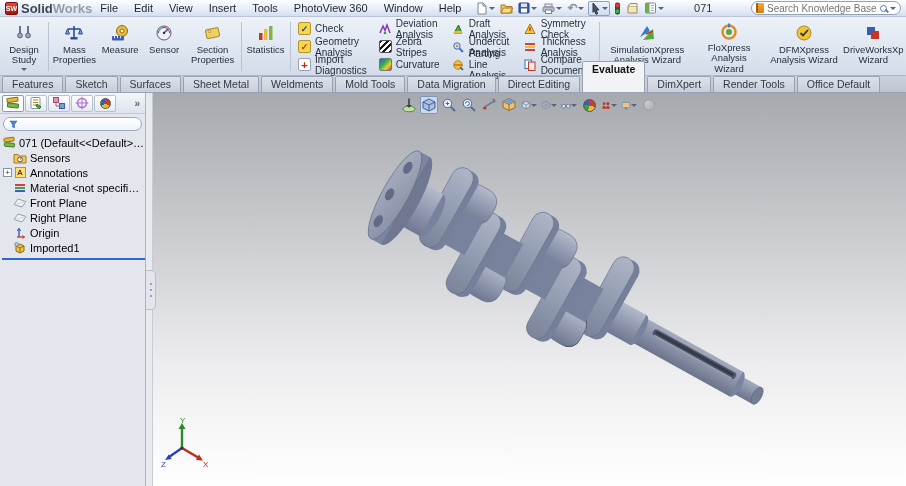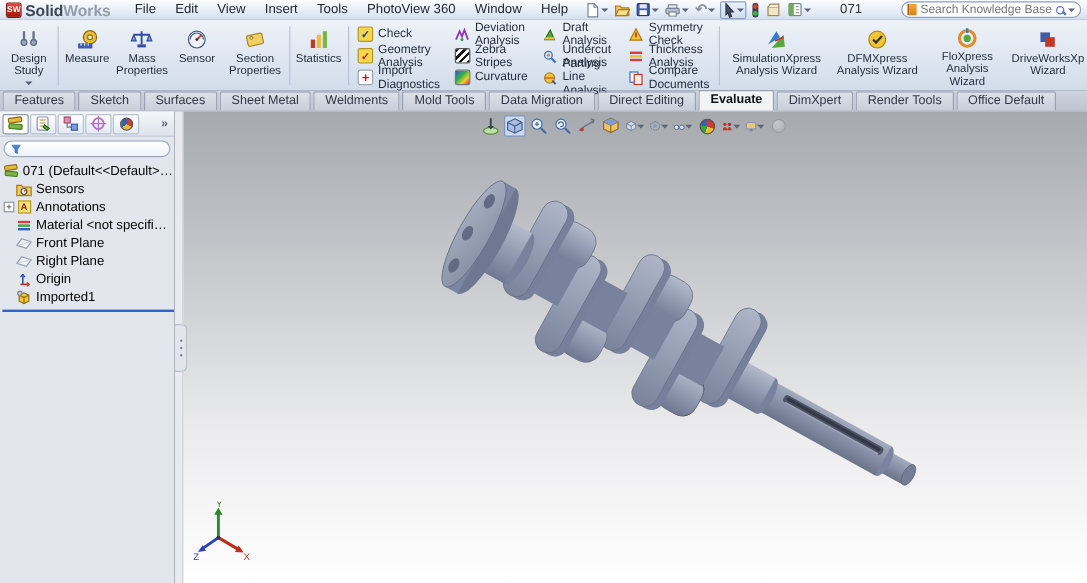--- a/index.html
+++ b/index.html
@@ -1,21 +1,21 @@
 <!DOCTYPE html>
 <html style="--model-color: #8e97ac;"><head>
 <meta charset="utf-8">
 <style>
   *{box-sizing:border-box;margin:0;padding:0}
   html,body{width:906px;height:486px;overflow:hidden}
   body{font-family:"Liberation Sans",sans-serif;background:#fff;position:relative;font-size:11px;color:#1d2430}
 
   
   .titlebar{height:17px;background:linear-gradient(#fcfdff,#e7eef7 55%,#d4dfee);border-bottom:1px solid #b9c4d6;display:flex;align-items:center;padding:0 5px}
-  .logo{display:flex;align-items:center;gap:3px;margin-right:12px}
+  .logo{display:flex;align-items:center;gap:3px;}
   .logo-badge{width:13px;height:13px;background:linear-gradient(#e4483a,#a31508);color:#fff;font-size:7px;font-weight:bold;display:flex;align-items:center;justify-content:center;border-radius:2px;border:1px solid #7e0e05}
   .logo-solid{font-weight:bold;color:#3c4654;font-size:13px}
   .logo-works{font-weight:bold;color:#929daa;font-size:13px}
   .menu{display:flex}
   .menu span{padding:1px 8px;cursor:default}
   .qat{display:flex;align-items:center;gap:3px;margin-left:6px}
   .qbtn{display:inline-flex;align-items:center;gap:1px;padding:0 1px;height:15px}
   .qbtn.pressed{border:1px solid #8ba0c2;background:linear-gradient(#eaf1fb,#cfdcf0);border-radius:2px}
   .dd{width:0;height:0;border-left:3px solid transparent;border-right:3px solid transparent;border-top:4px solid #5a6478;display:inline-block}
   .dd.sm{border-top-width:3px}
@@ -36,21 +36,21 @@
   .si{width:13px;height:13px;display:inline-flex;align-items:center;justify-content:center;flex:0 0 auto;font-size:9px;font-weight:bold;border-radius:2px}
   .si-check{background:#f6d64a;border:1px solid #b3952a;color:#1b3f8f}
   .si-geom{background:#f6d64a;border:1px solid #b3952a;color:#c0271a}
   .si-import{background:#fff;border:1px solid #9aa4b4;color:#c0271a;font-size:11px}
   .si-zebra{background:repeating-linear-gradient(135deg,#15151a 0 2px,#fff 2px 4.5px);border:1px solid #555}
   .si-curv{background:linear-gradient(135deg,#2f5fd0,#35b04a 40%,#e8d22e 70%,#d03232);border:1px solid #777}
 
   
   .tabrow{height:17px;background:linear-gradient(#ccd2dc,#bfc6d2);display:flex;align-items:flex-end;padding:1px 2px 0 2px;gap:2px;border-bottom:1px solid #9aa4b6}
   .tab{font-size:10.5px;color:#323845;background:linear-gradient(#dde1e8,#c8cfda);border:1px solid #98a2b4;border-bottom:none;border-radius:2px 2px 0 0;padding:1px 9px 2px 9px;cursor:default;white-space:nowrap}
-  .tab.active{background:#f2f3f5;font-weight:bold;color:#111;padding-bottom:3px}
+  .tab.active{background:#f2f3f5;font-weight:bold;color:#111;padding-bottom:17px}
 
   
   .main{display:flex;height:393px}
   .panel{width:146px;background:#e3e6ed;border-right:1px solid #aab2c0;display:flex;flex-direction:column;flex:0 0 auto}
   .fm-tabs{display:flex;align-items:center;height:21px;background:linear-gradient(#f4f7fa,#dde3ec);border-bottom:1px solid #c4cbd6;padding:1px 2px;gap:1px}
   .fm-tab{width:22px;height:17px;border:1px solid #b9c1cf;background:linear-gradient(#ffffff,#e3e9f2);display:flex;align-items:center;justify-content:center;border-radius:2px}
   .fm-tab.active{border-color:#8e99ad;background:#fff}
   .fm-more{margin-left:auto;color:#5a6478;font-size:10px;padding:0 3px;font-weight:bold}
   .filter-row{padding:3px 3px 2px 3px}
   .filter-pill{height:14px;border:1px solid #9aa7bd;border-radius:8px;background:linear-gradient(#fff,#eef3fa);display:flex;align-items:center;padding:0 5px;gap:3px}
@@ -175,43 +175,43 @@
           <circle cx="14" cy="12.5" r="2.4" fill="#9aa6ba" stroke="#5a6478"></circle>
         </svg>
     </span>
     <span>Design Study</span>
     <span class="dd sm" style="margin-top:2px"></span>
   </div>
   <div class="rsep"></div>
   <div class="rbig">
     <span class="ric">
       <svg width="20" height="20" viewBox="0 0 20 20">
-          <circle cx="12" cy="8" r="5.5" fill="#e9bd3a" stroke="#8d6d10"></circle>
-          <circle cx="12" cy="8" r="2" fill="#fff7d8" stroke="#8d6d10"></circle>
-          <rect x="2" y="13" width="12" height="4.5" rx="1" fill="#3f5fae"></rect>
-          <path d="M4.5 13 v2.2 M7.5 13 v2.2 M10.5 13 v2.2" stroke="#dfe6f5"></path>
-        </svg>
-    </span>
-    <span>Measure</span>
-  </div>
-  <div class="rbig">
-    <span class="ric">
-      <svg width="20" height="20" viewBox="0 0 20 20">
           <path d="M10 3 v11" stroke="#2e4f9e" stroke-width="1.6"></path>
           <path d="M3.5 6 h13" stroke="#2e4f9e" stroke-width="1.6"></path>
           <path d="M1.5 11 L3.5 6 L5.5 11 Z" fill="#7f9bd6" stroke="#2e4f9e"></path>
           <path d="M14.5 11 L16.5 6 L18.5 11 Z" fill="#7f9bd6" stroke="#2e4f9e"></path>
           <rect x="6.5" y="14" width="7" height="2.5" fill="#2e4f9e"></rect>
         </svg>
     </span>
     <span>Mass Properties</span>
   </div>
   <div class="rbig">
     <span class="ric">
       <svg width="20" height="20" viewBox="0 0 20 20">
+          <circle cx="12" cy="8" r="5.5" fill="#e9bd3a" stroke="#8d6d10"></circle>
+          <circle cx="12" cy="8" r="2" fill="#fff7d8" stroke="#8d6d10"></circle>
+          <rect x="2" y="13" width="12" height="4.5" rx="1" fill="#3f5fae"></rect>
+          <path d="M4.5 13 v2.2 M7.5 13 v2.2 M10.5 13 v2.2" stroke="#dfe6f5"></path>
+        </svg>
+    </span>
+    <span>Measure</span>
+  </div>
+  <div class="rbig">
+    <span class="ric">
+      <svg width="20" height="20" viewBox="0 0 20 20">
           <circle cx="10" cy="10" r="7" fill="#eef2f8" stroke="#4a5a78"></circle>
           <path d="M10 10 L14 6.2" stroke="#c23728" stroke-width="1.6"></path>
           <path d="M4.5 10 a5.5 5.5 0 0 1 11 0" fill="none" stroke="#4a5a78"></path>
           <circle cx="10" cy="10" r="1.2" fill="#333"></circle>
         </svg>
     </span>
     <span>Sensor</span>
   </div>
   <div class="rbig">
     <span class="ric">
@@ -332,38 +332,38 @@
   <div class="rbig" style="min-width:64px">
     <span class="ric">
       <svg width="20" height="20" viewBox="0 0 20 20">
           <path d="M3 14 L10 3 L13 8 Z" fill="#2f7fd0"></path>
           <path d="M6 17 L16 6 L17 16 Z" fill="#57a83c"></path>
           <path d="M9 11 l7 -3" stroke="#c23728" stroke-width="1.5"></path>
         </svg>
     </span>
     <span>SimulationXpress Analysis Wizard</span>
   </div>
-  <div class="rbig" style="min-width:52px">
-    <span class="ric">
-      <svg width="20" height="20" viewBox="0 0 20 20">
-          <circle cx="10" cy="10" r="7" fill="#f0c632" stroke="#a8862a"></circle>
-          <path d="M6.5 10 l2.5 2.5 L14 7" stroke="#333" stroke-width="1.8" fill="none"></path>
-        </svg>
-    </span>
-    <span>DFMXpress Analysis Wizard</span>
-  </div>
   <div class="rbig" style="min-width:50px">
     <span class="ric">
       <svg width="20" height="20" viewBox="0 0 20 20">
           <circle cx="10" cy="10" r="6.5" fill="none" stroke="#e08b2a" stroke-width="2.5"></circle>
           <circle cx="10" cy="10" r="3" fill="#57a83c"></circle>
           <path d="M10 1.5 v4" stroke="#2f7fd0" stroke-width="2"></path>
         </svg>
     </span>
     <span>FloXpress Analysis Wizard</span>
+  </div>
+  <div class="rbig" style="min-width:52px">
+    <span class="ric">
+      <svg width="20" height="20" viewBox="0 0 20 20">
+          <circle cx="10" cy="10" r="7" fill="#f0c632" stroke="#a8862a"></circle>
+          <path d="M6.5 10 l2.5 2.5 L14 7" stroke="#333" stroke-width="1.8" fill="none"></path>
+        </svg>
+    </span>
+    <span>DFMXpress Analysis Wizard</span>
   </div>
   <div class="rbig" style="min-width:58px">
     <span class="ric">
       <svg width="20" height="20" viewBox="0 0 20 20">
           <rect x="4" y="4" width="8" height="8" fill="#3a5fae"></rect>
           <rect x="8" y="8" width="8" height="8" fill="#c23728"></rect>
         </svg>
     </span>
     <span>DriveWorksXp Wizard</span>
   </div>

